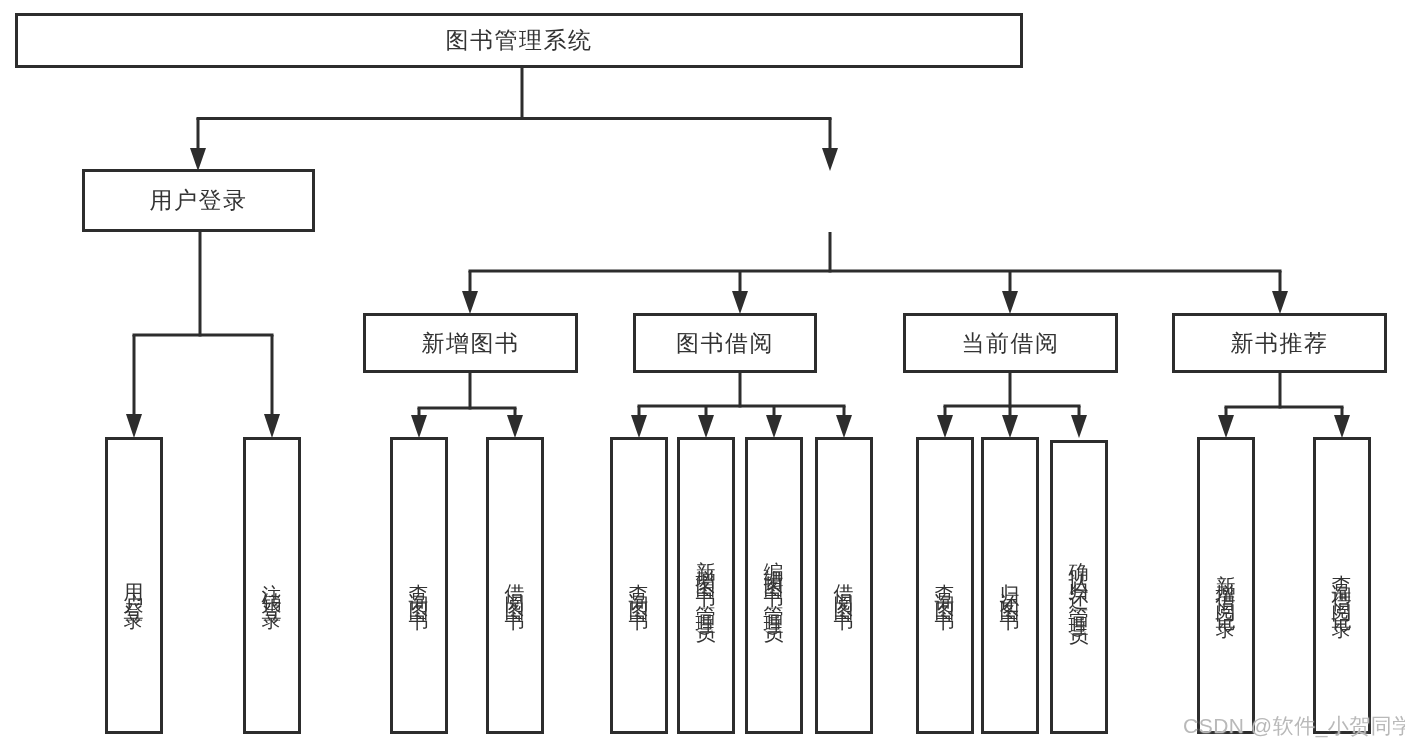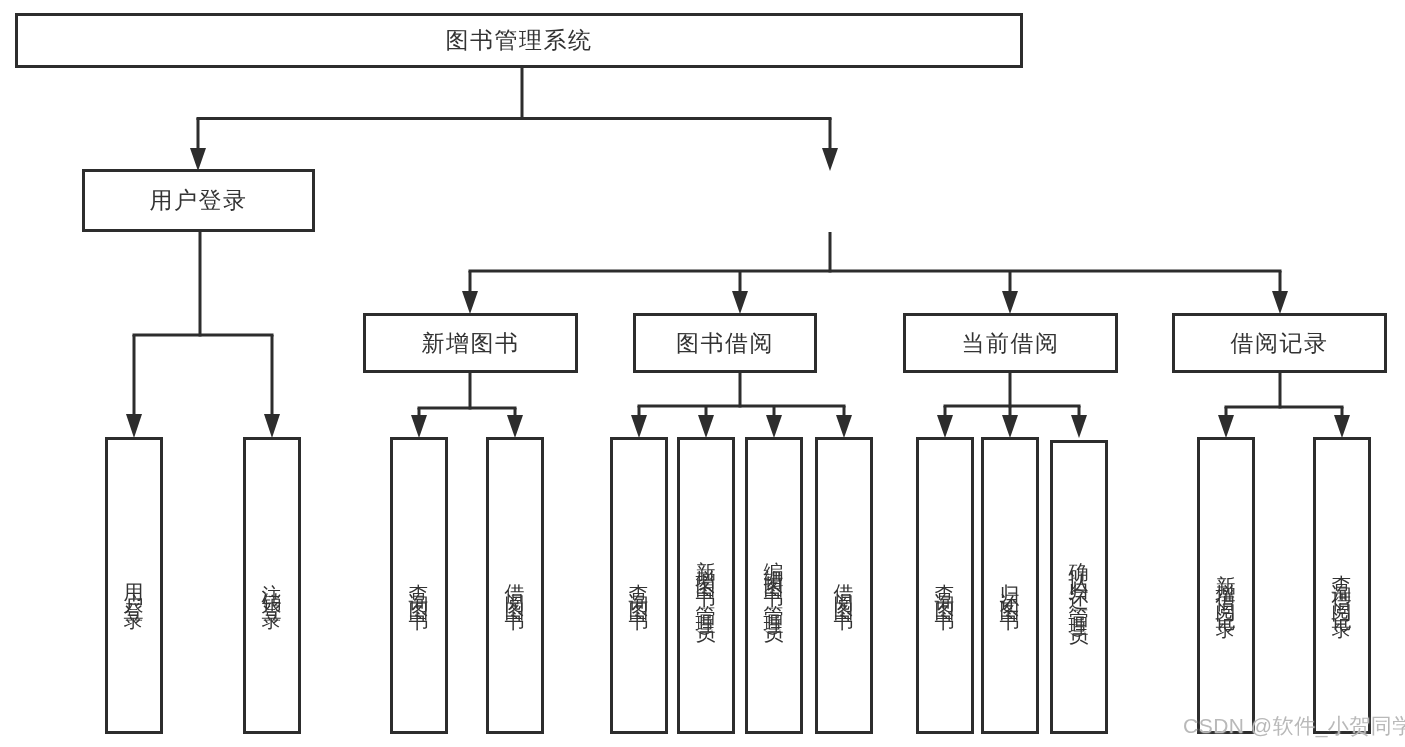--- a/index.html
+++ b/index.html
@@ -106,21 +106,21 @@
   <div class="node h" style="left:363px;top:313px;width:215px;height:60px">
     <span class="lbl">新增图书</span>
   </div>
   <div class="node h" style="left:633px;top:313px;width:184px;height:60px">
     <span class="lbl">图书借阅</span>
   </div>
   <div class="node h" style="left:903px;top:313px;width:215px;height:60px">
     <span class="lbl">当前借阅</span>
   </div>
   <div class="node h" style="left:1172px;top:313px;width:215px;height:60px">
-    <span class="lbl">借阅记录</span>
+    <span class="lbl">新书推荐</span>
   </div>
 
   <div class="node v" style="left:105px;top:437px;width:58px;height:297px">
     <span class="lbl">用户登录</span>
   </div>
   <div class="node v" style="left:243px;top:437px;width:58px;height:297px">
     <span class="lbl">注销登录</span>
   </div>
 
   <div class="node v" style="left:390px;top:437px;width:58px;height:297px">

